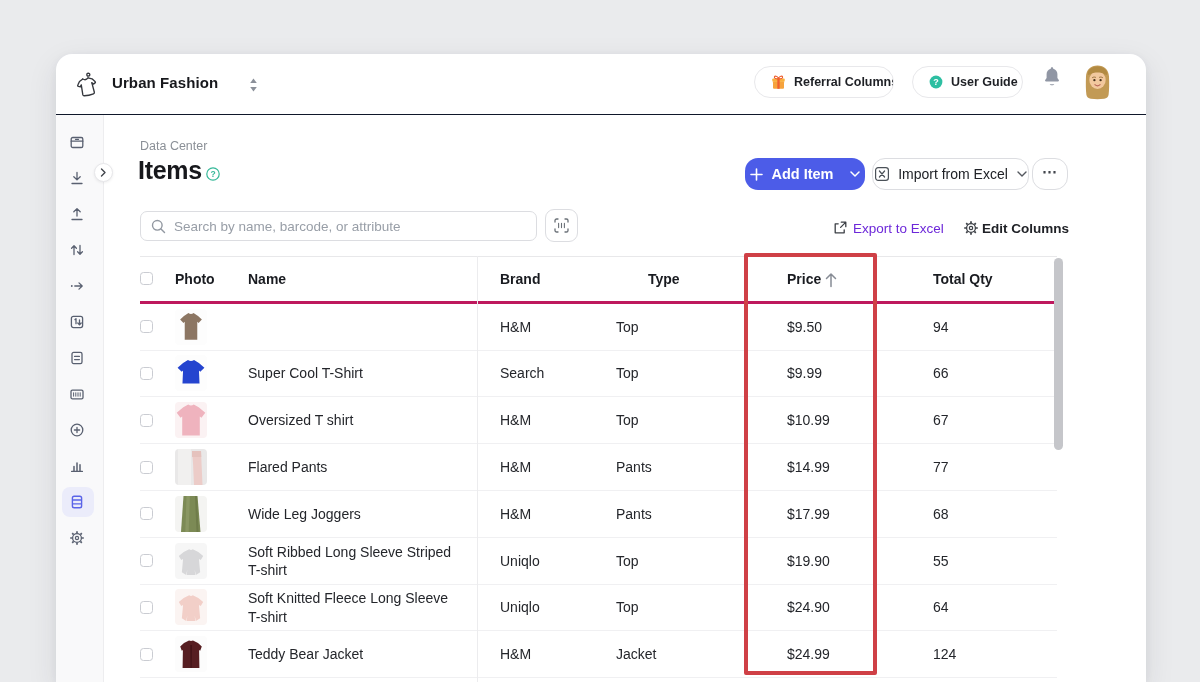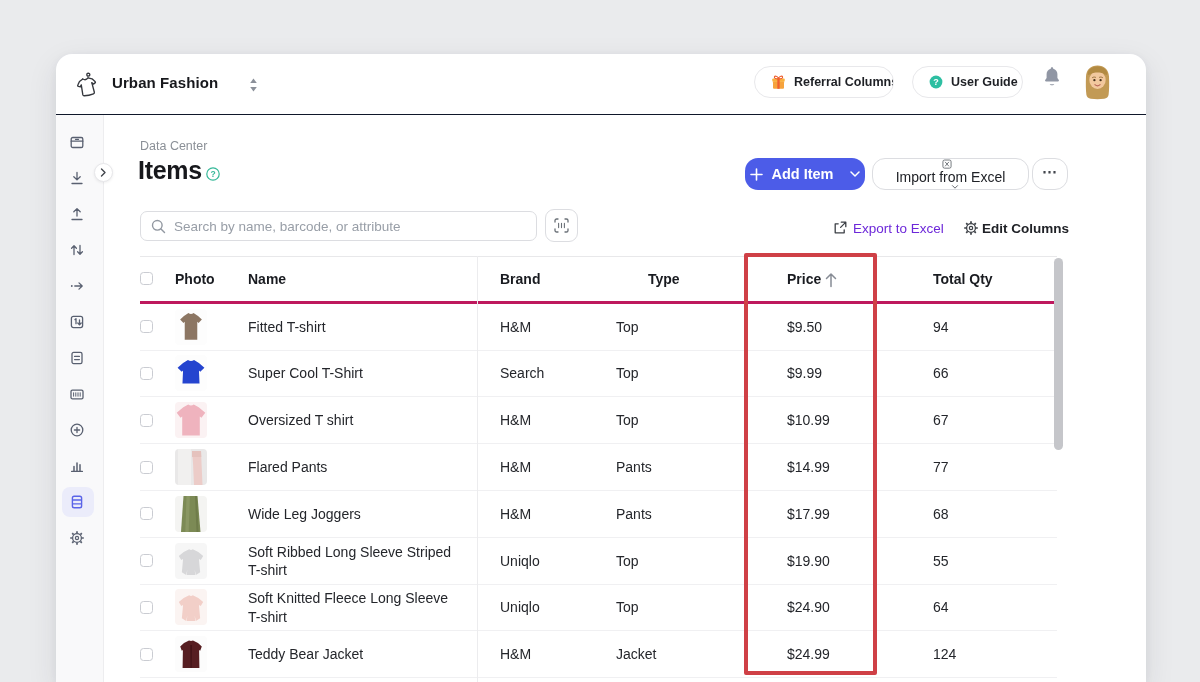--- a/index.html
+++ b/index.html
@@ -149,21 +149,21 @@
 
   <div class="btn" style="left:689px;width:120px;background:#4c5ce8;color:#fff;font-size:14.5px;font-weight:bold;">
     <svg width="13" height="13" viewBox="0 0 13 13" fill="none" stroke="#fff" stroke-width="1.6" stroke-linecap="round" style="margin-right:8px">
         <path d="M6.5 1v11M1 6.5h11"></path>
       </svg>
     <span>Add Item</span>
     <svg width="10" height="6" viewBox="0 0 10 6" fill="none" stroke="#fff" stroke-width="1.5" stroke-linecap="round" stroke-linejoin="round" style="margin-left:16px">
         <path d="M1 1l4 4 4-4"></path>
       </svg>
   </div>
-  <div class="btn" style="left:816px;width:157px;background:#fff;border:1px solid #dcdde1;color:#202227;font-size:14px;white-space:nowrap;flex-direction:column;">
+  <div class="btn" style="left:816px;width:157px;background:#fff;border:1px solid #dcdde1;color:#202227;font-size:14px;white-space:nowrap;">
     <svg width="16" height="16" viewBox="0 0 16 16" fill="none" stroke="#4b5158" stroke-width="1.2" style="margin-right:8px">
       <rect x="1.6" y="1.6" width="12.8" height="12.8" rx="2.6"></rect>
       <path d="M5.4 5l5.2 6M10.6 5l-5.2 6" stroke-linecap="round"></path>
     </svg>
     <span>Import from Excel</span>
     <svg width="10" height="6" viewBox="0 0 10 6" fill="none" stroke="#54585f" stroke-width="1.4" stroke-linecap="round" stroke-linejoin="round" style="margin-left:9px">
         <path d="M1 1l4 4 4-4"></path>
       </svg>
   </div>
   <div class="btn" style="left:976px;width:36px;background:#fff;border:1px solid #dcdde1;color:#41454c;font-size:15px;letter-spacing:1px;font-weight:bold;">
@@ -212,21 +212,20 @@
         </svg>
       <div class="hcell abs" style="left:793px;top:50%;transform:translateY(-50%)">Total Qty</div>
     </div>
     <div class="row">
         <div class="cb"></div>
       <div class="photo" style="background:#fdfdfd"><svg width="32" height="36" viewBox="0 0 32 36">
             <g transform="translate(16 18) scale(1.28 1.16) translate(-16 -18)">
               <path d="M10.5 8.5L14 6q2 1.6 4 0l3.5 2.5 3 3-2.6 3-1-1V29h-9.8V13.5l-1 1-2.6-3z" fill="#8c7663"></path>
             </g>
           </svg></div>
-      <div class="cell cName">Fitted T-shirt</div>
         <div class="cell cBrand">H&amp;M</div>
         <div class="cell cType">Top</div>
         <div class="cell cPrice">$9.50</div>
         <div class="cell cQty">94</div>
     </div>
     <div class="row">
         <div class="cb"></div>
       <div class="photo" style="background:#fdfdfd"><svg width="32" height="36" viewBox="0 0 32 36">
             <g transform="translate(16 18) scale(1.22 1.18) translate(-16 -18)">
               <path d="M9.5 9.5L13.5 7q2.5 1.8 5 0L22.5 9.5l4.5 4-3.4 3.4-1.1-1.1 .5 11.2H9l.5-11.2-1.1 1.1-3.4-3.4z" fill="#2544cf"></path>

